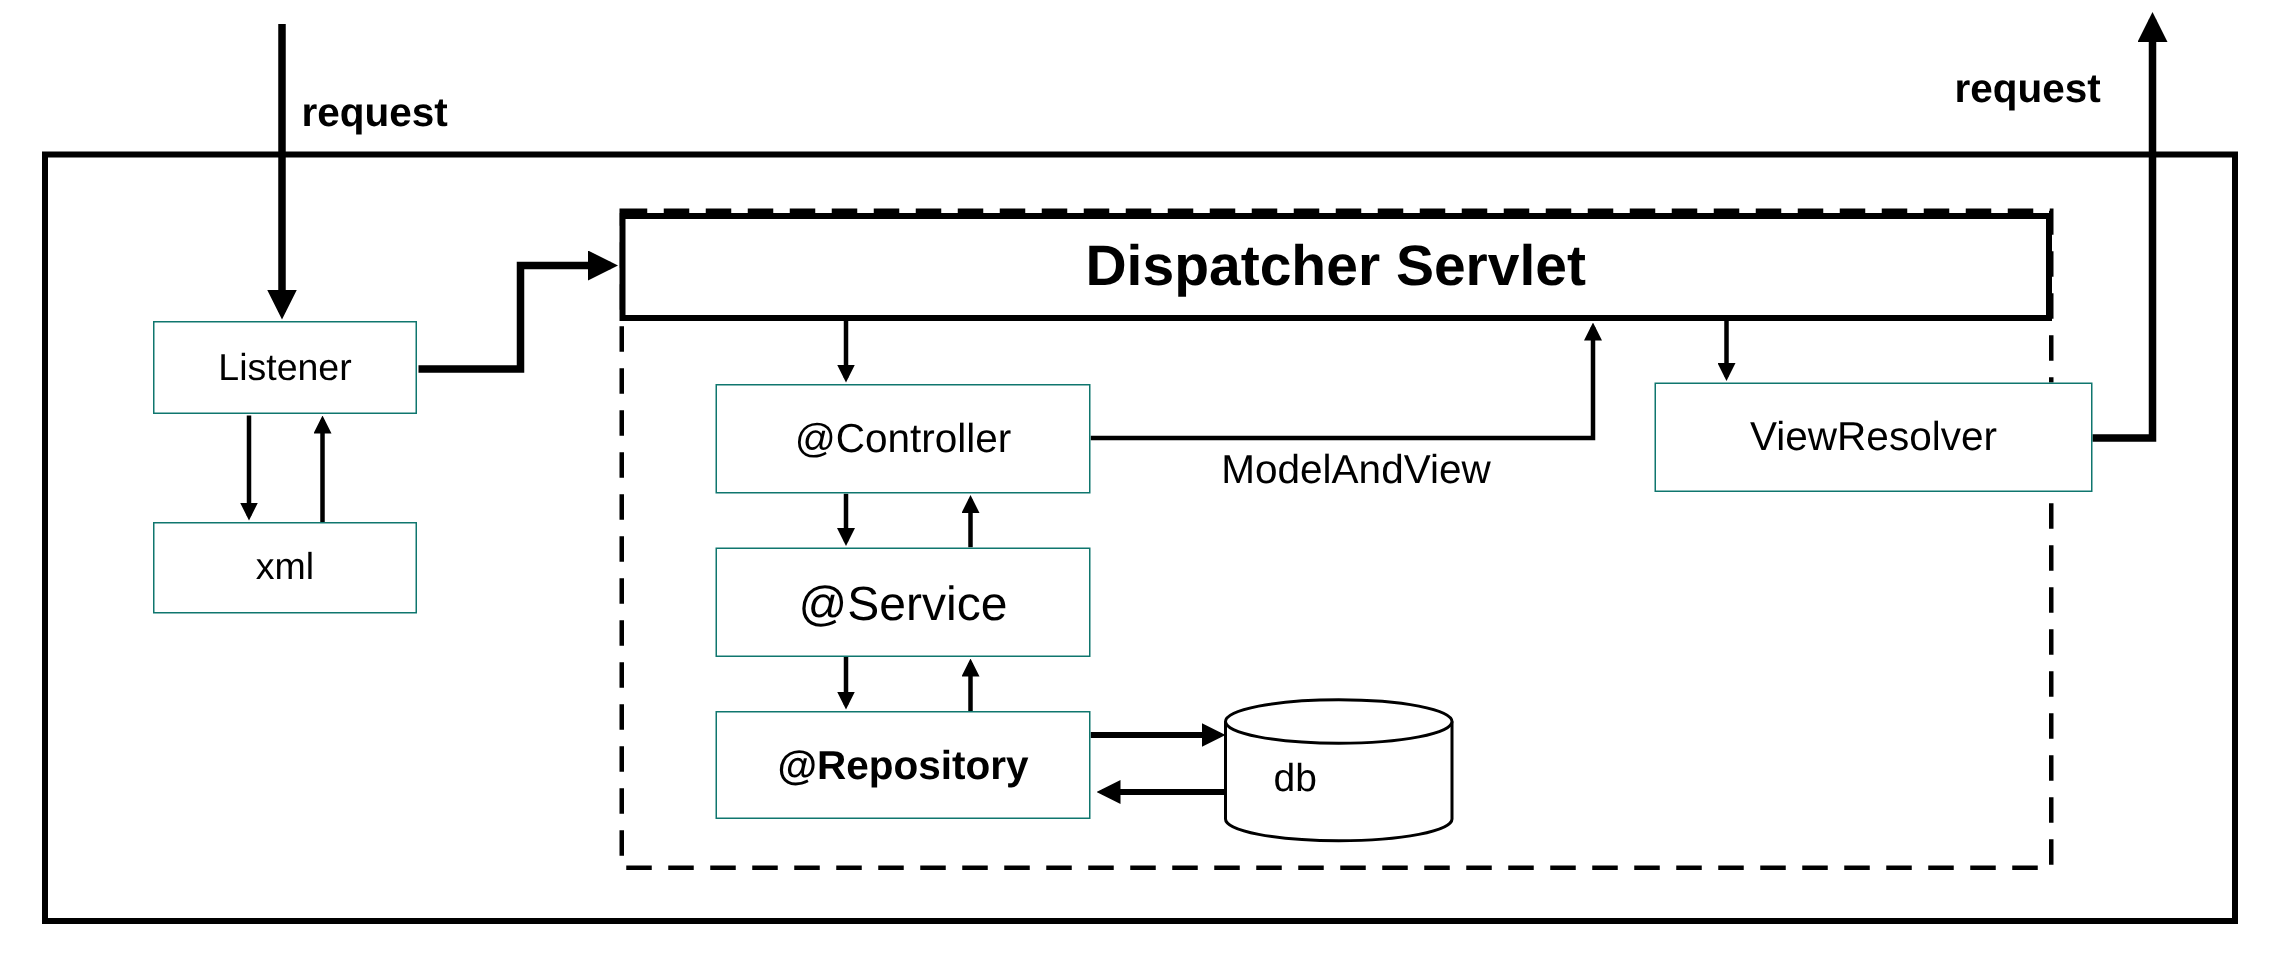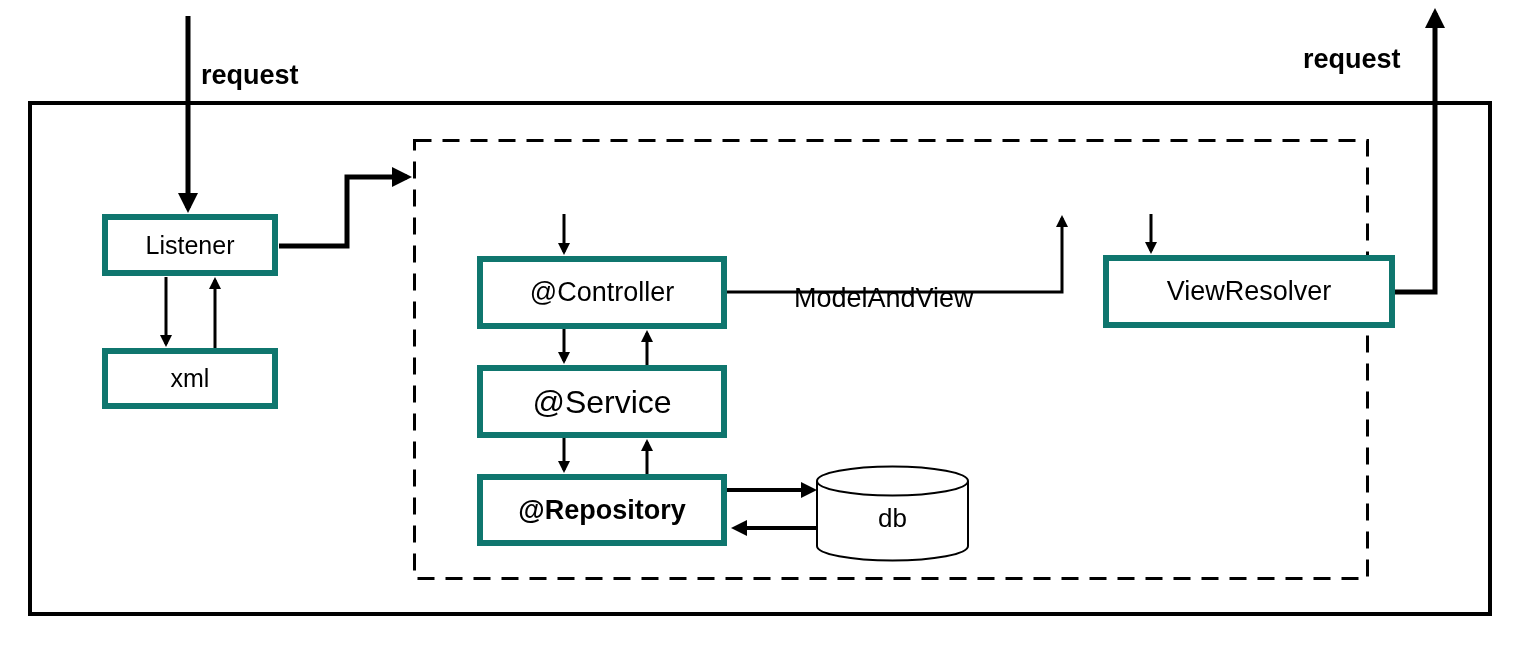--- a/index.html
+++ b/index.html
@@ -24,21 +24,21 @@
   }
   svg.connectors {
     position: absolute;
     left: 0; top: 0;
     width: 1528px; height: 646px;
     display: block;
   }
   .node {
     position: absolute;
     background: #ffffff;
-    border: 6px solid #0f766e;
+    border: 1px solid #0f766e;
     display: flex;
     align-items: center;
     justify-content: center;
     font-size: 26px;
     line-height: 1;
     white-space: nowrap;
   }
   .node-dispatcher {
     left: 413px; top: 142px; width: 955px; height: 72px;
     border: 4px solid #000000;
@@ -55,29 +55,30 @@
     position: absolute;
     font-weight: bold;
     font-size: 27px;
     line-height: 30px;
     white-space: nowrap;
   }
   .label-request  { left: 201px; top: 60px; }
   .label-response { left: 1303px; top: 44px; }
   .label-mav {
     position: absolute;
-    left: 794px; top: 284px; width: 220px;
+    left: 794px; top: 299px; width: 220px;
     font-size: 27px; line-height: 28px;
+    text-align: center;
     white-space: nowrap;
   }
   .label-db {
     position: absolute;
     left: 849px; top: 504px; width: 87px;
     font-size: 26px; line-height: 28px;
-    text-align: center;
+    text-align: left;
   }
 </style>
 </head>
 <body>
 
 <div class="stage">
 
   <div class="outer-box"></div>
 
   <svg class="connectors" viewBox="0 0 1528 646" xmlns="http://www.w3.org/2000/svg">
@@ -105,20 +106,23 @@
       <path d="M564,438 V470" stroke-width="3" marker-end="url(#arr)"></path>
       <path d="M647,474 V442" stroke-width="3" marker-end="url(#arr)"></path>
       <path d="M727,292 H1062 V218" stroke-width="3" marker-end="url(#arr)"></path>
       <path d="M1151,214 V251" stroke-width="3" marker-end="url(#arr)"></path>
       <path d="M1355,292 H1435 V13" stroke-width="5" marker-end="url(#arr)"></path>
       <path d="M727,490 H813" stroke-width="4" marker-end="url(#arr)"></path>
       <path d="M817,528 H735" stroke-width="4" marker-end="url(#arr)"></path>
     </g>
   </svg>
 
+  <div class="node node-dispatcher">
+    <span>Dispatcher Servlet</span>
+  </div>
 
   <div class="node node-listener">
     <span>Listener</span>
   </div>
 
   <div class="node node-controller">
     <span>@Controller</span>
   </div>
 
   <div class="node node-xml">

